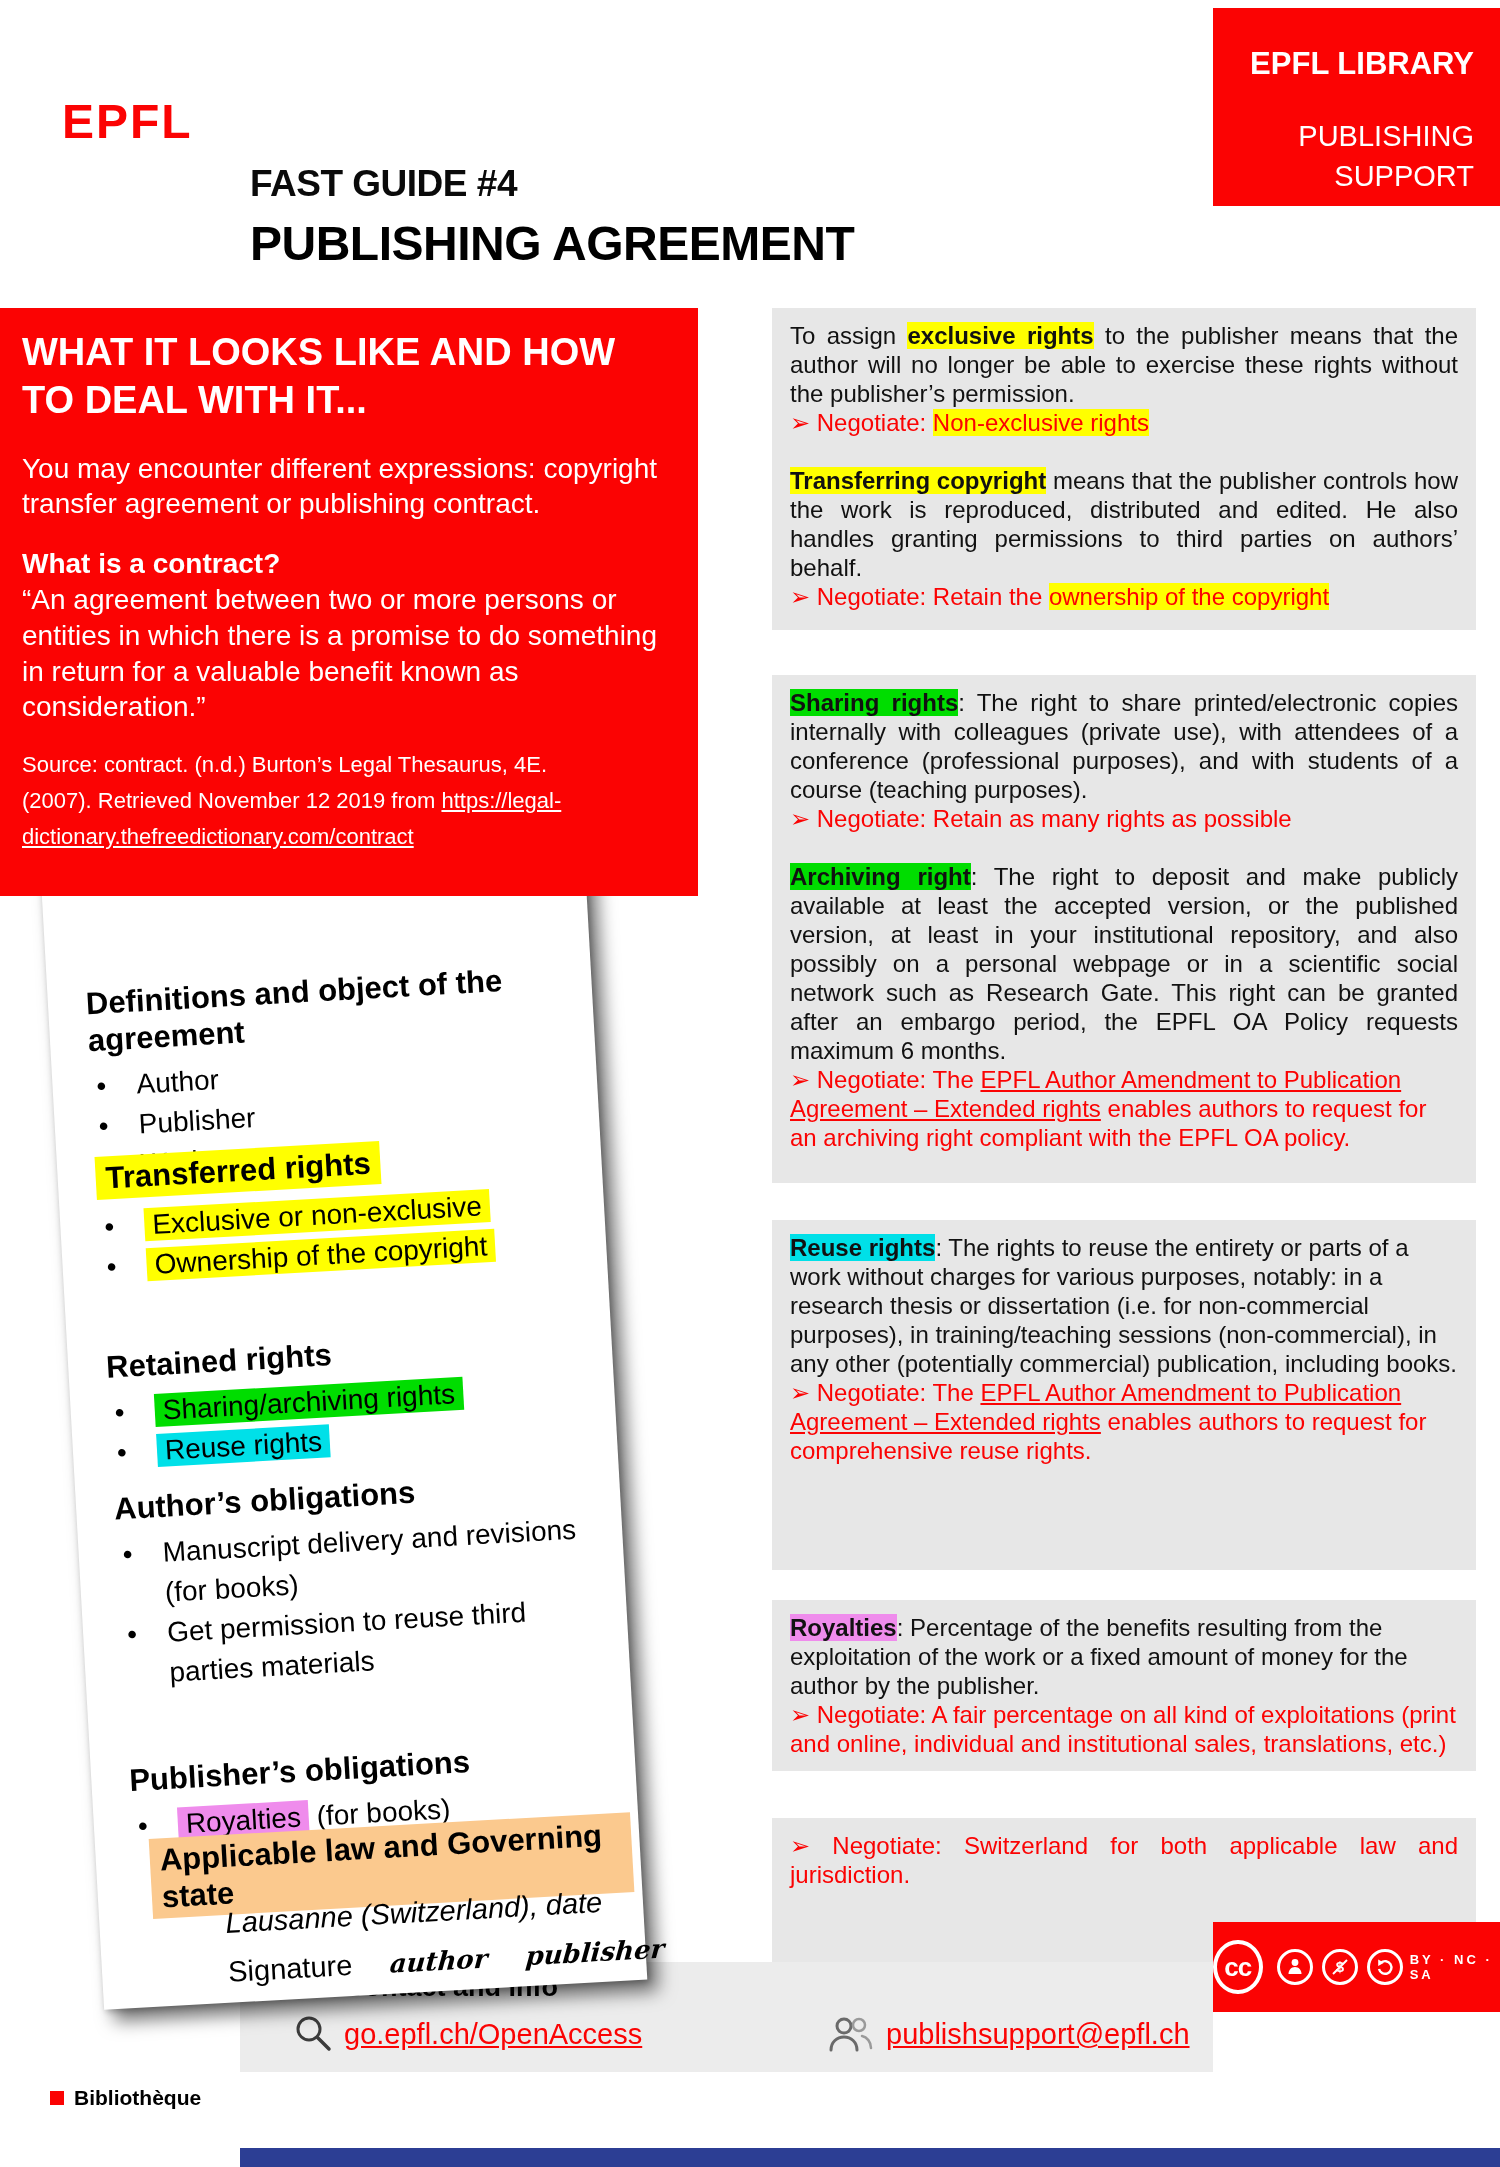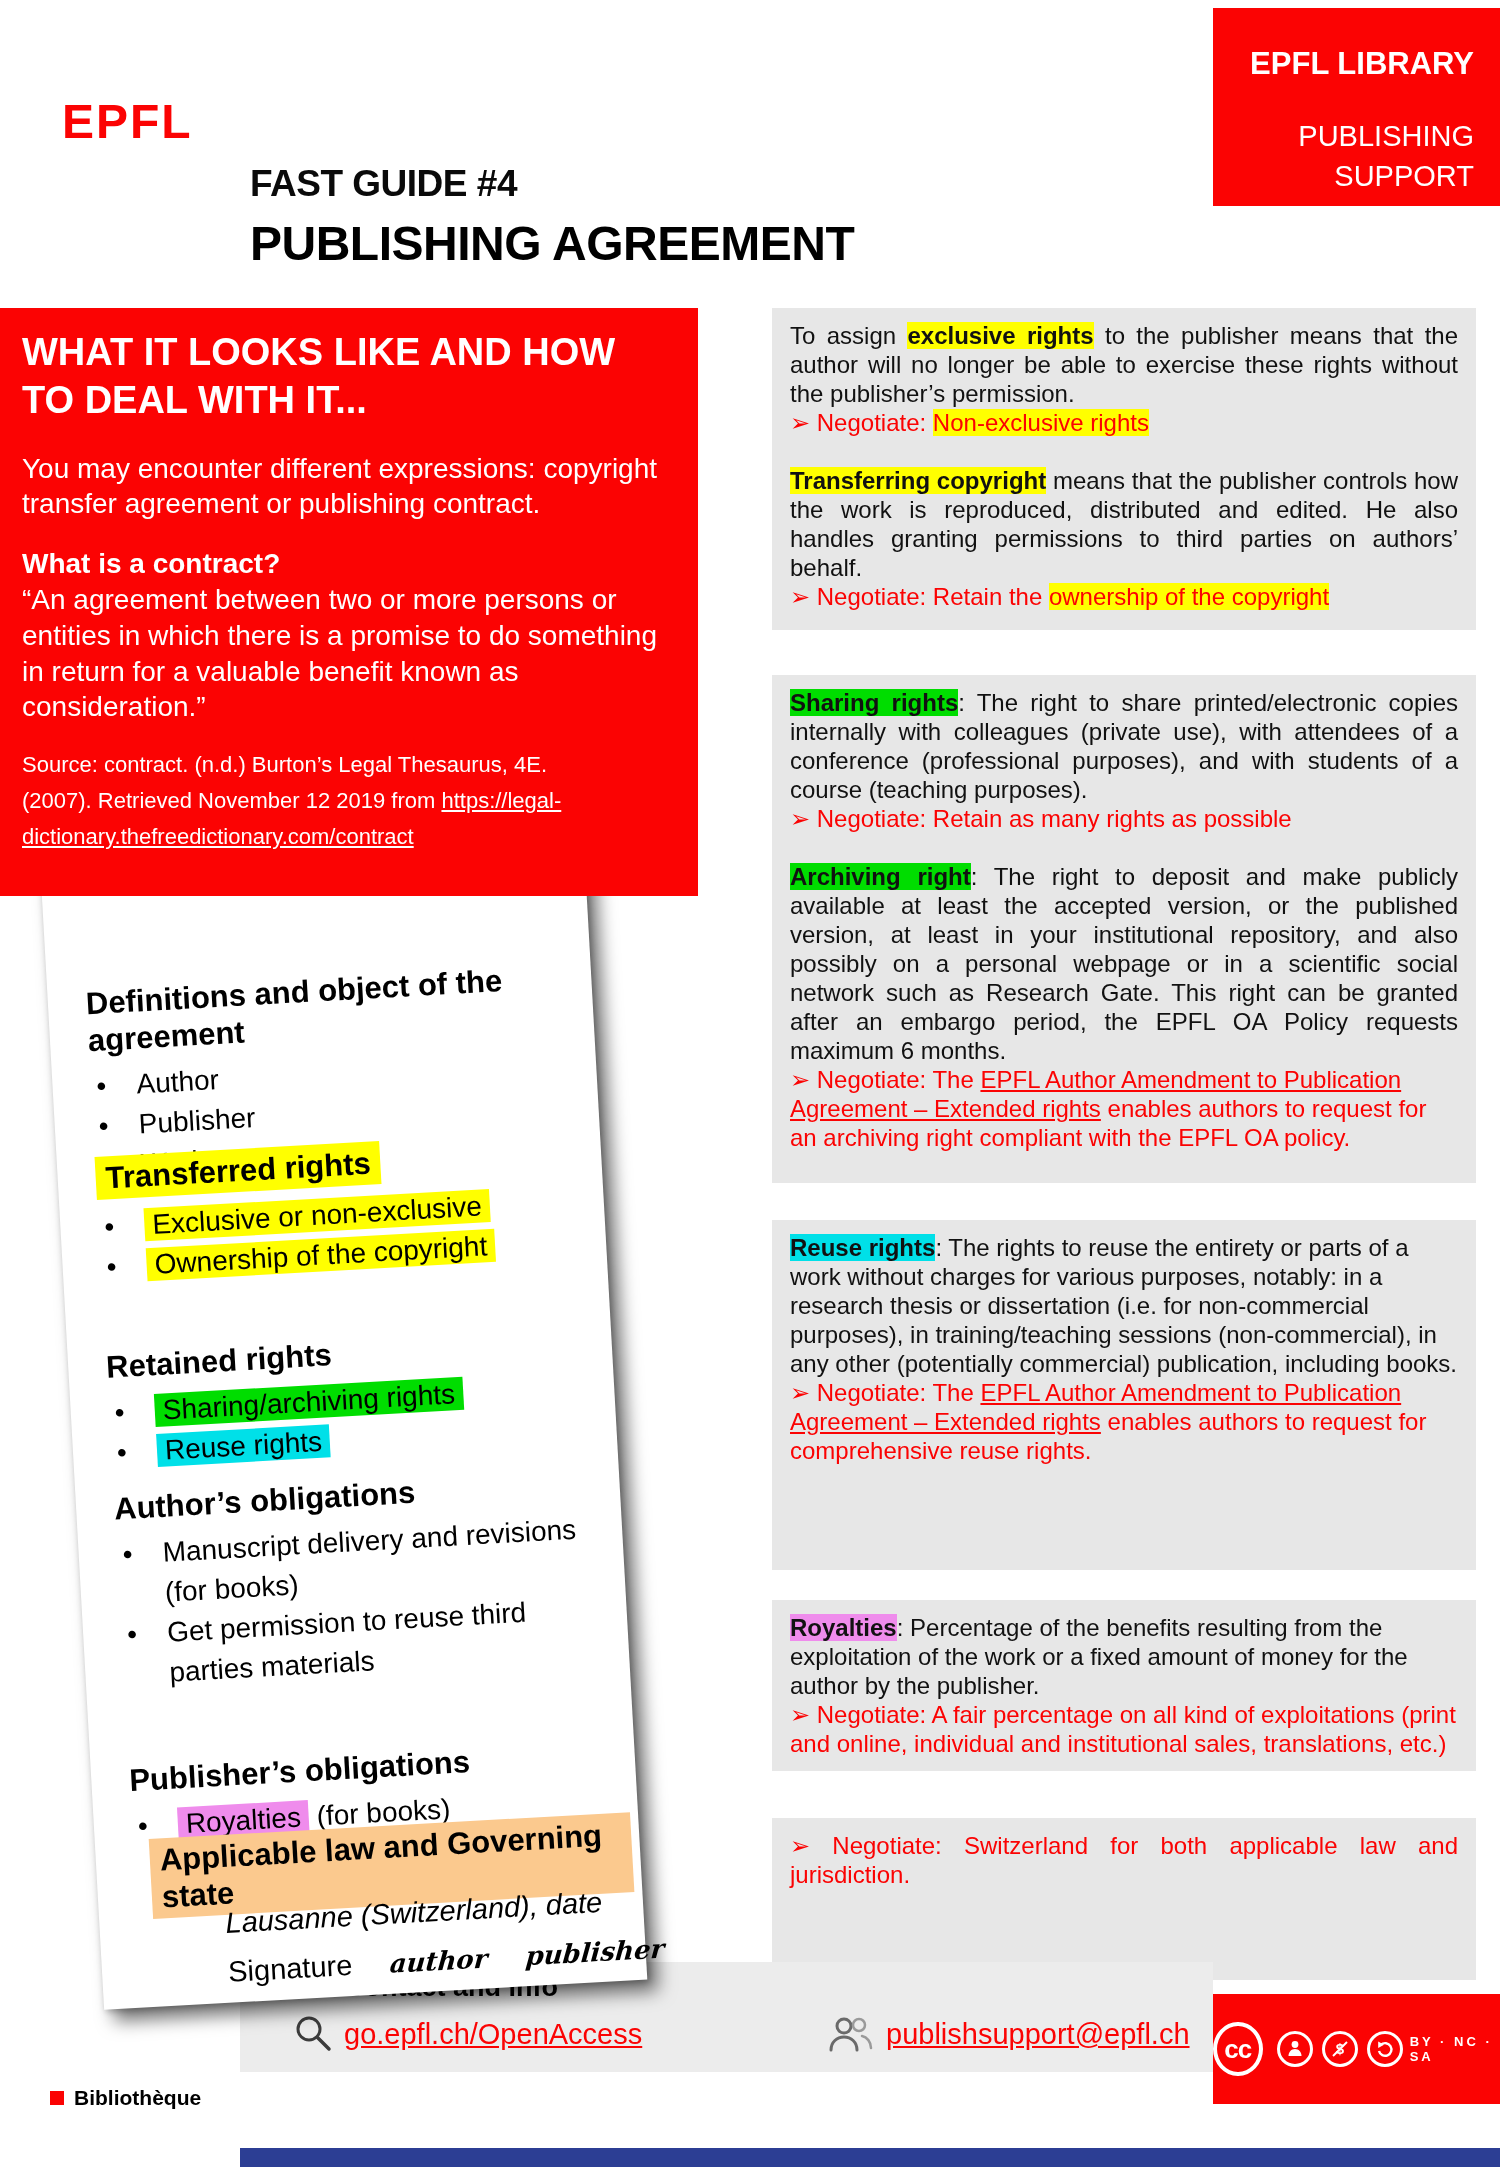--- a/index.html
+++ b/index.html
@@ -81,21 +81,21 @@
   .bib{left:50px;top:2086px;display:flex;align-items:center;gap:10px;}
   .bib-sq{width:14px;height:14px;background:var(--brand-red);}
   .bib-label{font-size:21px;font-weight:700;}
   .fbar{left:240px;top:1918px;width:973px;height:110px;background:#ececec;margin-top:44px;}
   .contact-h{position:absolute;left:105px;top:10px;font-size:27px;font-weight:700;}
   .f-ico1{position:absolute;left:52px;top:50px;}
   .f-link1{position:absolute;left:104px;top:56px;}
   .f-ico2{position:absolute;left:586px;top:52px;}
   .f-link2{position:absolute;left:646px;top:56px;}
   .flink{font-size:29px;color:var(--brand-red);text-decoration:underline;cursor:pointer;}
-  .ccbox{left:1213px;top:1994px;width:287px;height:110px;background:var(--brand-red);
+  .ccbox{left:1213px;top:1922px;width:287px;height:90px;background:var(--brand-red);
          display:flex;align-items:center;justify-content:center;gap:14px;}
   .cc-big{width:54px;height:54px;border:4px solid #fff;border-radius:50%;color:#fff;
           font-weight:700;font-size:26px;display:flex;align-items:center;justify-content:center;
           box-sizing:border-box;letter-spacing:-1px;}
   .cc-minis{display:flex;flex-direction:row;align-items:center;gap:7px;}
   .cc-row{display:flex;gap:9px;}
   .cc-s{width:36px;height:36px;border:3px solid #fff;border-radius:50%;box-sizing:border-box;
         display:flex;align-items:center;justify-content:center;color:#fff;}
   .cc-labels{color:#fff;font-size:13px;font-weight:700;letter-spacing:3px;}
   .bluebar{left:240px;top:2148px;width:1260px;height:19px;background:var(--footer-blue);}

